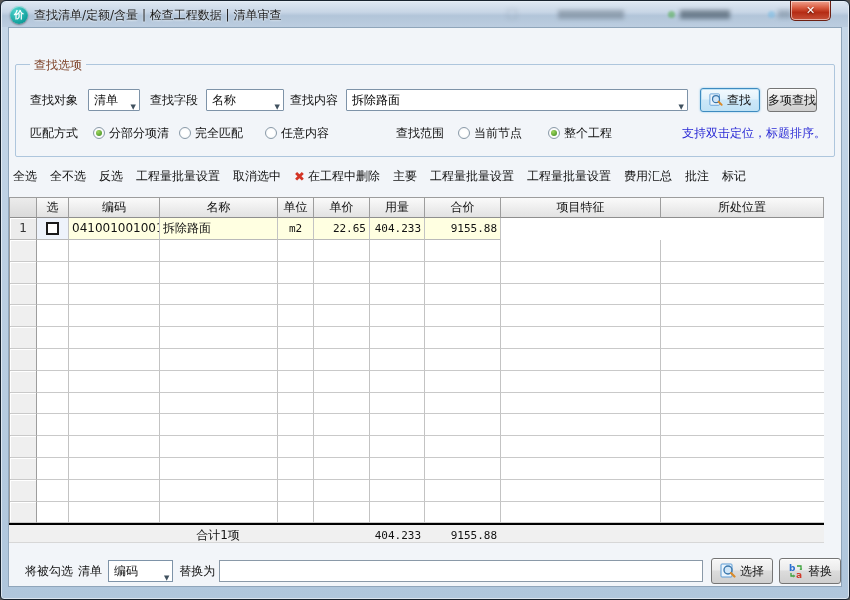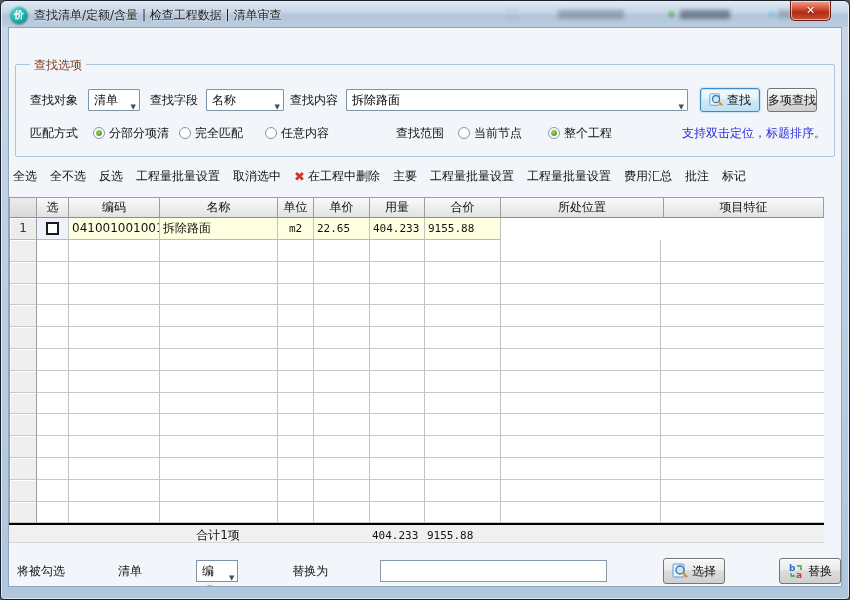--- a/index.html
+++ b/index.html
@@ -64,33 +64,33 @@
   .trow { display:flex; height:22px; }
   .trow.thead { height:20px; }
   .tcell { border-right:1px solid #c3c3c3; border-bottom:1px solid #c9c9c9; overflow:hidden; white-space:nowrap; padding:0 3px; line-height:21px; }
   .thead .tcell { background:linear-gradient(#fafafa,#e2e2e2); border-right:1px solid #9d9d9d; border-bottom:1px solid #8e8e8e; text-align:center; line-height:19px; }
   .tcell.hnum { background:linear-gradient(#ececec,#dadada); }
   .c-num{width:27px} .c-sel{width:32px} .c-code{width:91px} .c-name{width:118px} .c-unit{width:36px} .c-price{width:56px} .c-qty{width:55px} .c-total{width:76px} .c-feat{width:160px} .c-loc{width:163px; border-right:none;}
   .trow.data .tcell { background:#ffffe1; border-bottom:1px solid #b9b9b9; }
   .trow.data .c-num { background:#ececec; border-right:1px solid #9d9d9d; text-align:center; color:#333; box-shadow:inset 1px 1px 0 #fff; }
   .trow.data .c-sel { background:#eef3fb; display:flex; align-items:center; justify-content:center; }
   .trow.data .c-unit { text-align:center; font-family:"DejaVu Sans Mono","Liberation Mono",monospace; font-size:11px;}
-  .num-r { font-family:"DejaVu Sans Mono","Liberation Mono",monospace; font-size:11px; }
+  .num-r { text-align:right; font-family:"DejaVu Sans Mono","Liberation Mono",monospace; font-size:11px; }
   .trow.empty .c-num { background:#efefef; border-right:1px solid #9d9d9d; box-shadow:inset 1px 1px 0 #fff; }
   .empty-wrap { height:284px; overflow:hidden; }
   .empty-wrap .trow { height:21.8px; }
   .checkbox { width:13px; height:13px; background:#fff; border:2px solid #1a1a1a; cursor:pointer; }
 
   .sumline { position:absolute; left:0; top:495px; width:815px; height:2px; background:#000; }
   .sumrow { position:absolute; left:0; top:497px; width:815px; height:18px; background:#f0f0f0; display:flex; line-height:18px; border-bottom:1px solid #d7d7d7; }
   .sumrow .tcell { border:none; background:transparent; }
   .sum-label { text-align:center; }
 
   
-  .footer { position:absolute; left:0; right:0; top:528px; height:30px; display:flex; align-items:center; padding-left:8px;gap:48px; }
+  .footer { position:absolute; left:0; right:0; top:528px; height:30px; display:flex; align-items:center; padding-left:16px; }
   .combo-f { position:relative; width:66px; height:22px; background:#fff; border:1px solid #7e93a8; line-height:20px; padding:0 16px 0 5px; cursor:pointer; margin:0 6px; }
   .combo-f .arrow { position:absolute; right:3px; top:7px; font-size:7px; color:#40515f; }
   .replace-input { width:492px; height:22px; border:1px solid #8a99a8; background:#fff; margin-left:4px; padding:0 4px; font:inherit; outline:none; }
   .footer .btn { margin-left:6px; height:26px; }
 
   .icon-svg { width:16px; height:16px; display:inline-block; }
   label.inl { white-space:nowrap; }
 </style>
 </head>
 <body>
@@ -177,22 +177,22 @@
     <div class="table">
       <div class="trow thead">
         <div class="tcell c-num hnum"></div>
         <div class="tcell c-sel">选</div>
         <div class="tcell c-code">编码</div>
         <div class="tcell c-name">名称</div>
         <div class="tcell c-unit">单位</div>
         <div class="tcell c-price">单价</div>
         <div class="tcell c-qty">用量</div>
         <div class="tcell c-total">合价</div>
+        <div class="tcell c-feat">项目特征</div>
         <div class="tcell c-loc">所处位置</div>
-        <div class="tcell c-feat">项目特征</div>
       </div>
       <div class="trow data">
         <div class="tcell c-num">1</div>
         <div class="tcell c-sel">
             <div class="checkbox"></div>
           </div>
         <div class="tcell c-code">041001001001</div>
         <div class="tcell c-name">拆除路面</div>
         <div class="tcell c-unit">m2</div>
         <div class="tcell c-price num-r">22.65</div>

